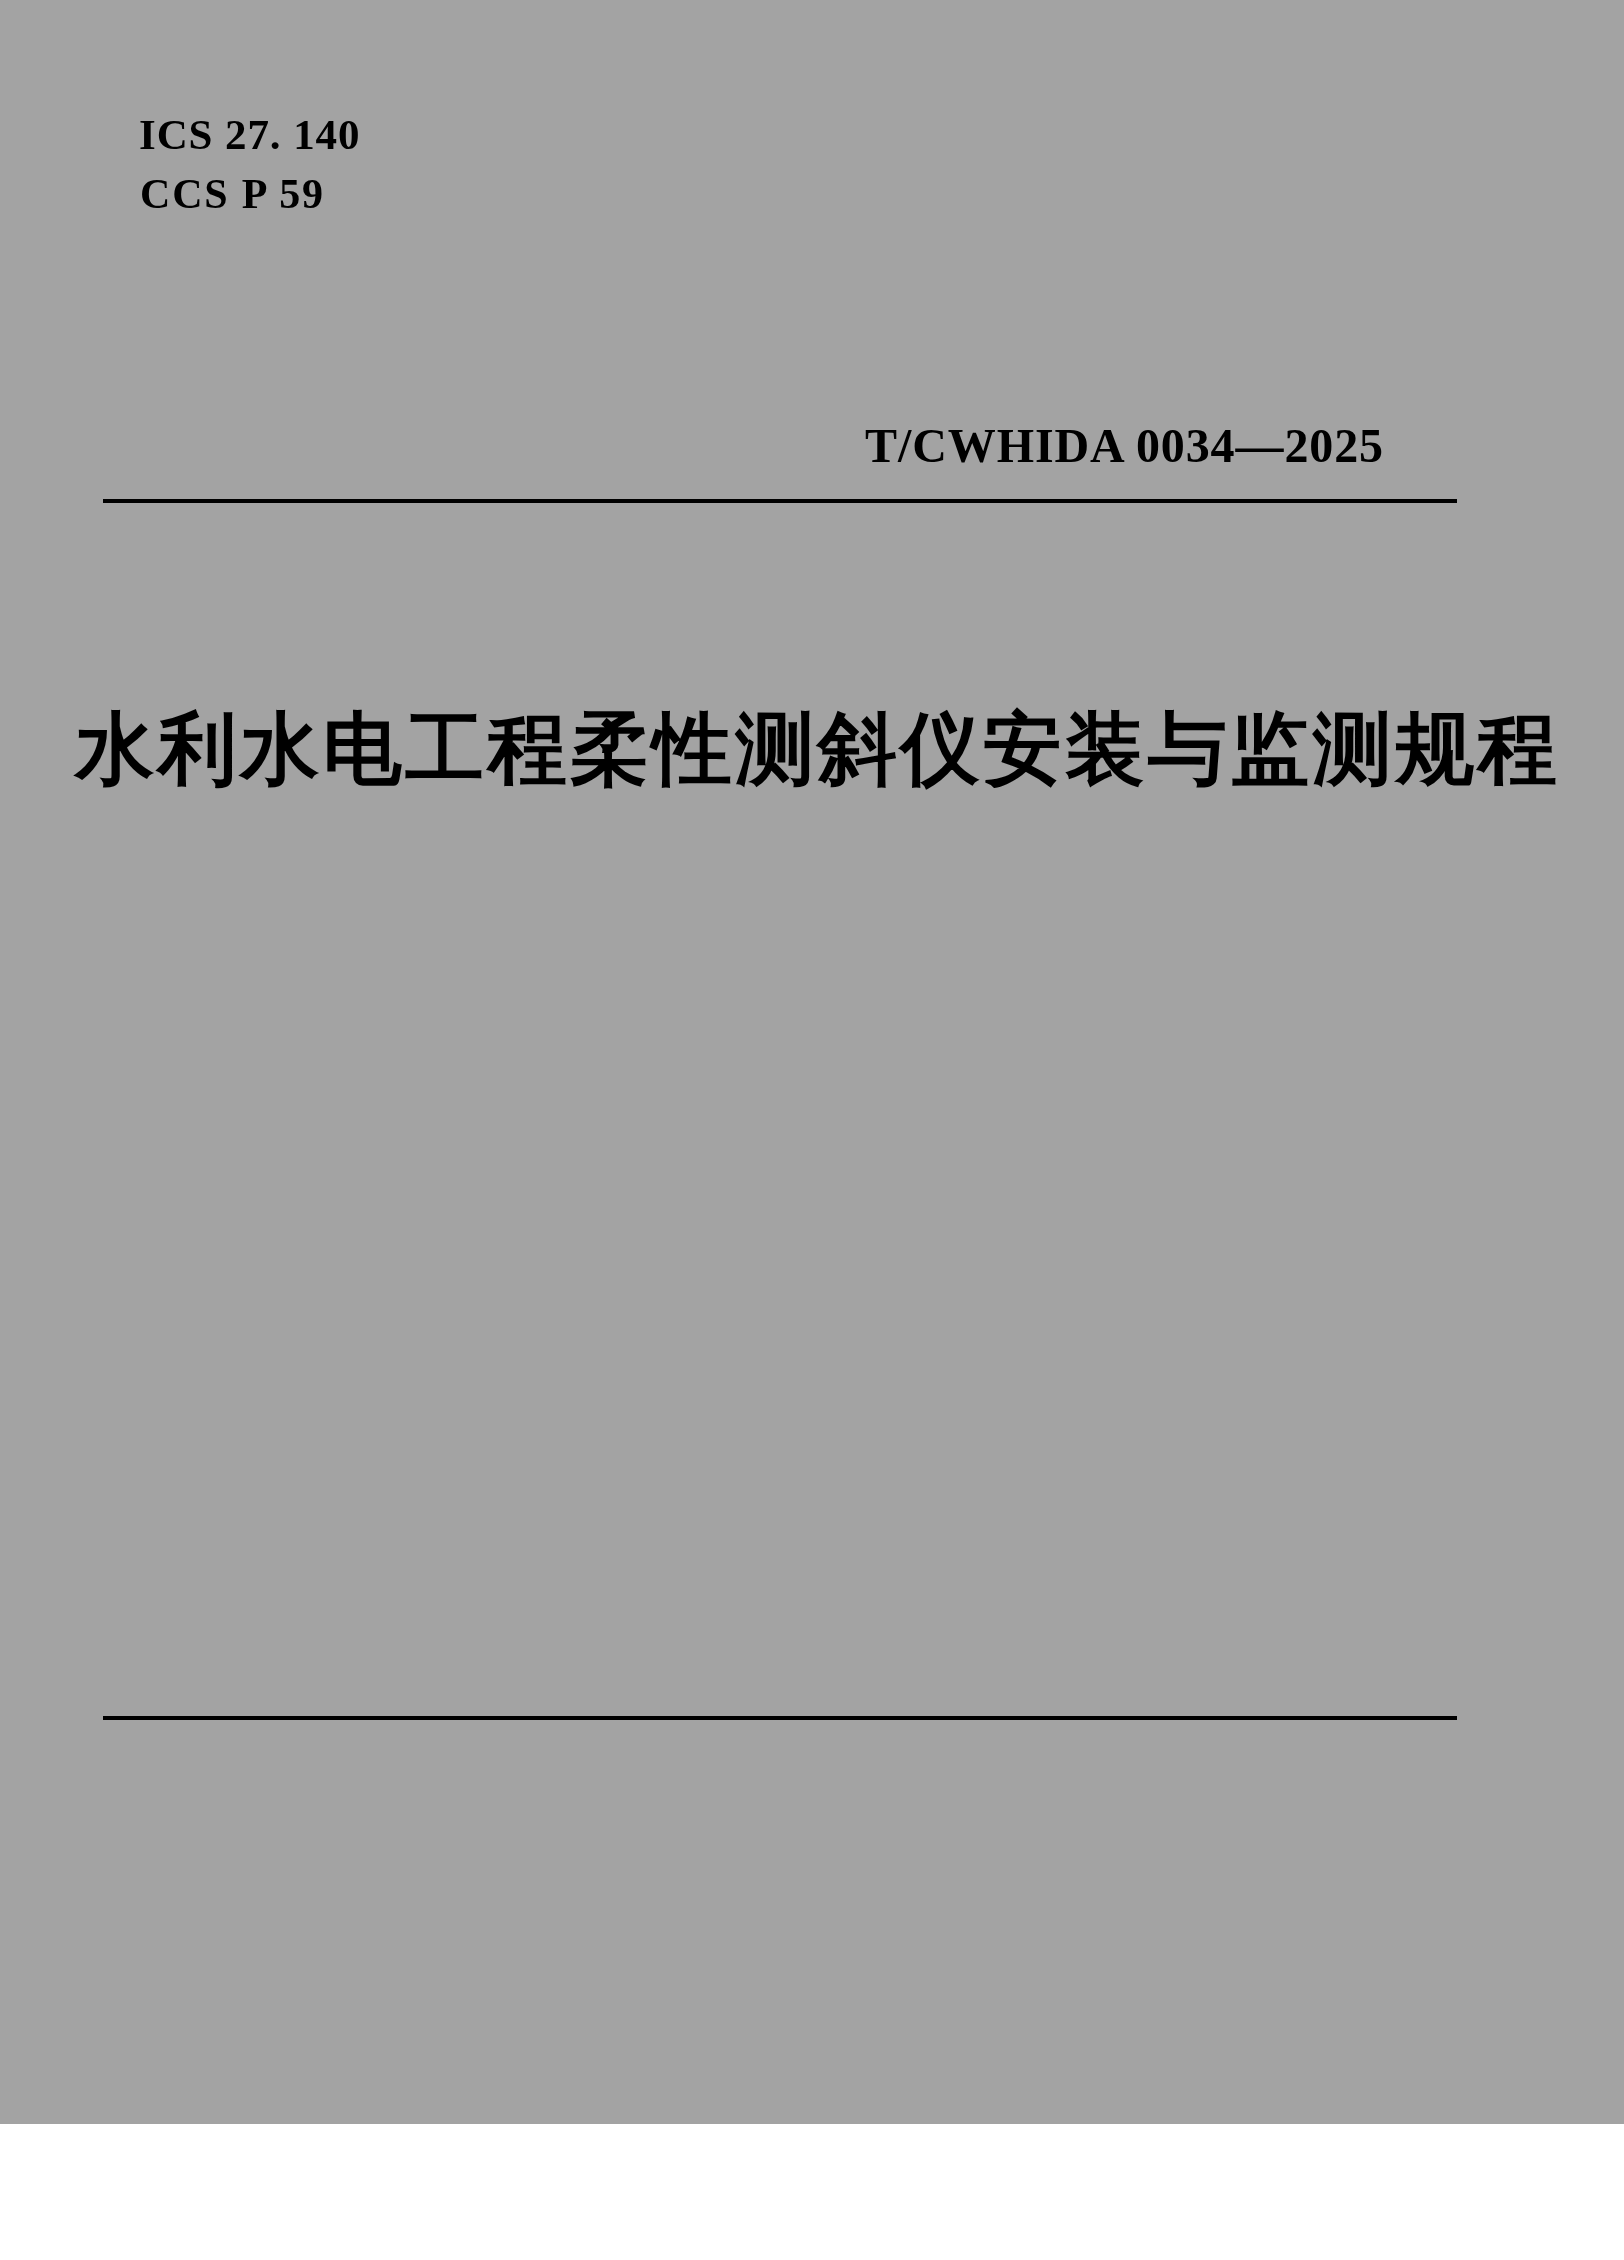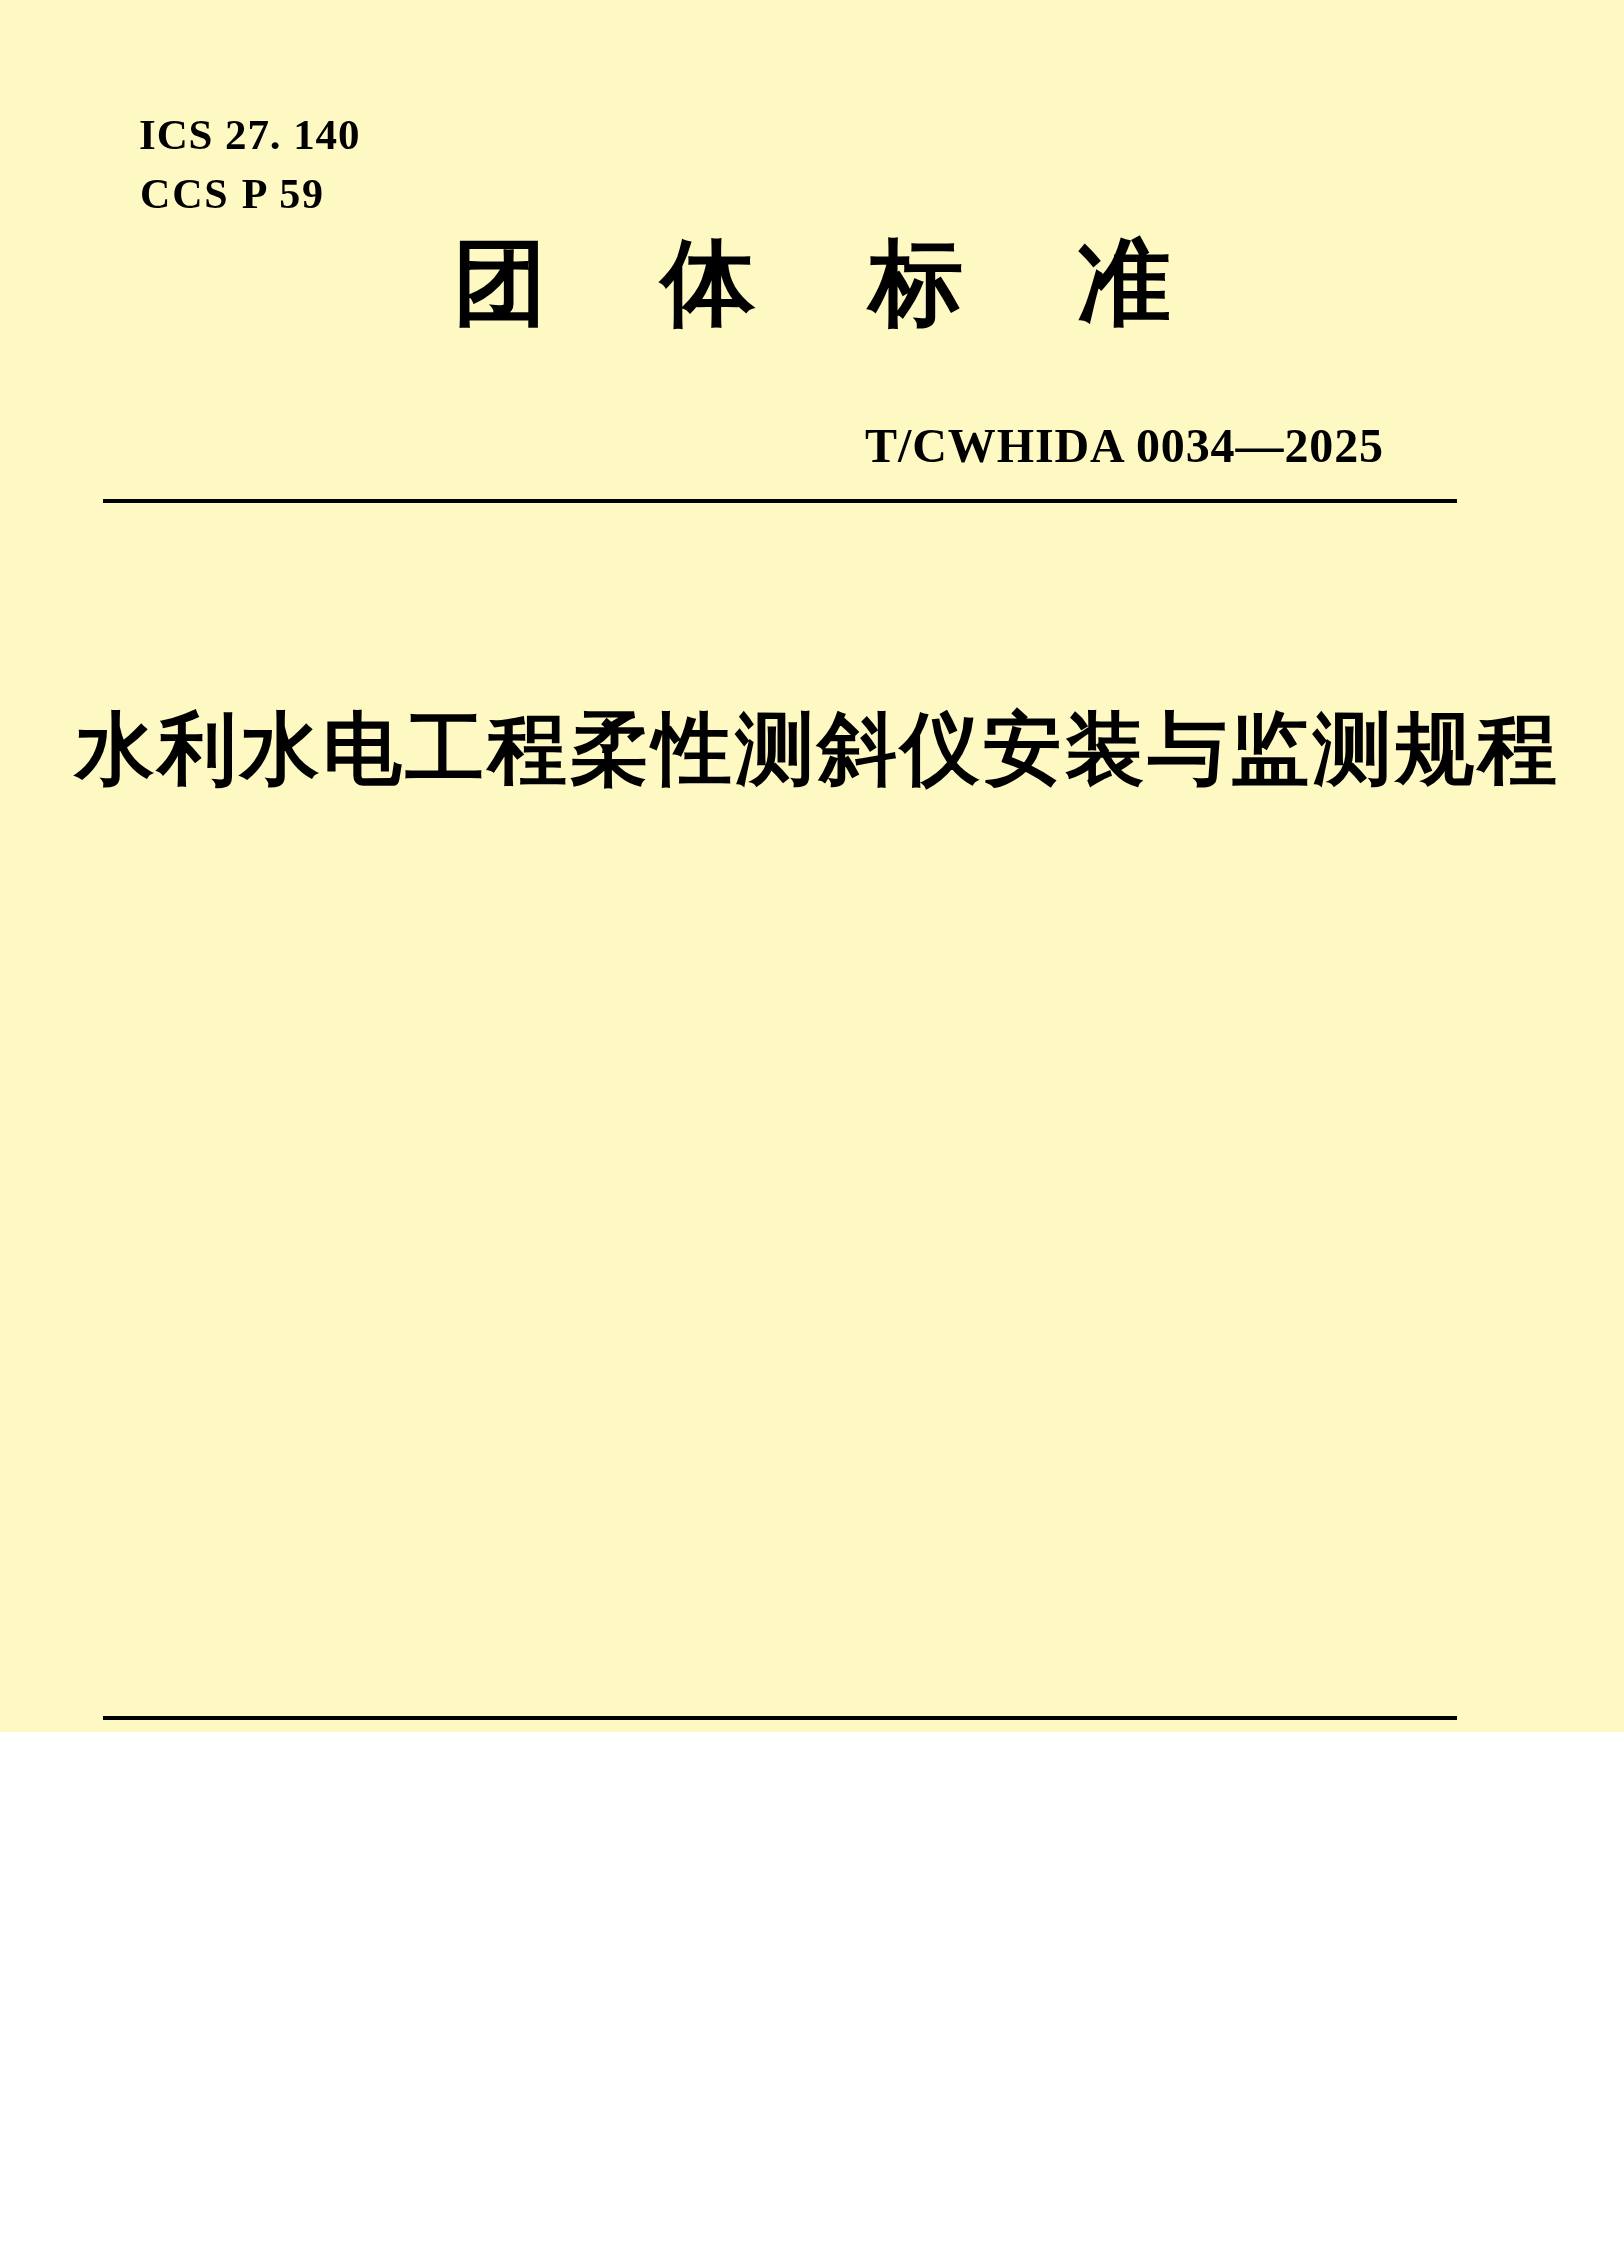--- a/index.html
+++ b/index.html
@@ -3,22 +3,22 @@
 <meta charset="utf-8">
 <style>
   html, body {
     margin: 0;
     padding: 0;
     background: #ffffff;
   }
   .page {
     position: relative;
     width: 1624px;
-    height: 1732px;
-    background: #fef9c3;
+    height: 2124px;
+    background: #a3a3a3;
     color: #000000;
     overflow: hidden;
     font-family: "Liberation Serif", serif;
   }
 
   
   .ics {
     position: absolute;
     left: 139px;
     top: 113px;
@@ -160,23 +160,20 @@
 </style>
 </head>
 <body>
 
 <div class="page">
 
   <div class="ics">ICS 27. 140</div>
 
   <div class="ccs">CCS P 59</div>
 
-  <div class="doc-type">
-    <span class="spread">团体标准</span>
-  </div>
 
   <div class="std-num">T/CWHIDA 0034—2025</div>
 
   <div class="rule rule-top"></div>
 
   <h1 class="title-zh">
     <span class="spread">水利水电工程柔性测斜仪安装与监测规程</span>
   </h1>
 
   <div class="title-en">

